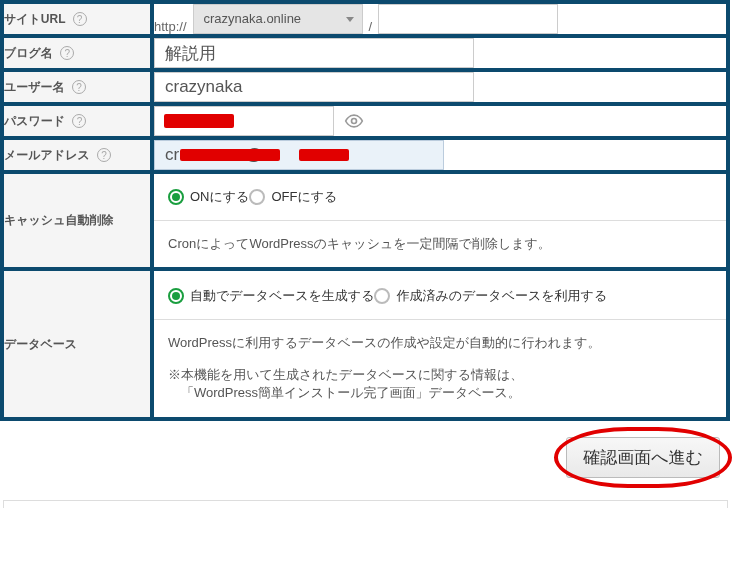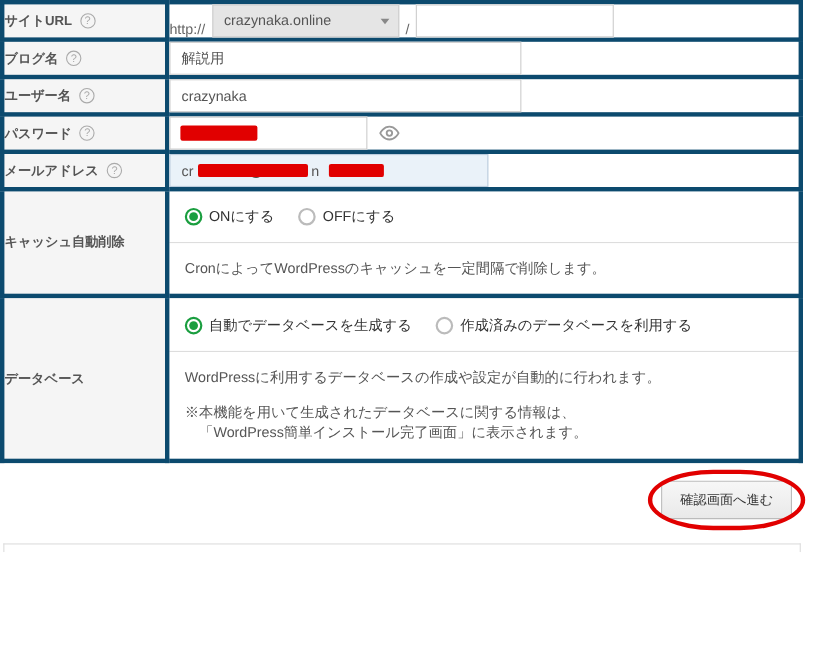--- a/index.html
+++ b/index.html
@@ -70,40 +70,40 @@
     top: 12px;
     border-left: 4px solid transparent;
     border-right: 4px solid transparent;
     border-top: 5px solid #888;
   }
   .slash { color: #666; }
   .text-input {
     border: 1px solid #ccc;
     height: 30px;
     padding: 0 10px;
-    font-size: 13px;
+    font-size: 17px;
     color: #555;
     background: #fff;
   }
   .text-input.w180 { width: 180px; }
   .text-input.wide { width: 320px; }
   .text-input.pw { width: 180px; }
   .text-input.email {
     width: 290px;
     background: #eaf2f9;
     border: 1px solid #bcd;
   }
   .pw-row { display: flex; align-items: center; gap: 10px; }
   .eye-icon {
     width: 20px; height: 20px;
     color: #888;
     display: flex; align-items: center; justify-content: center;
   }
   .eye-icon svg { display: block; }
-  .radio-row { display: flex; align-items: center; gap: 22px; }
+  .radio-row { display: flex; align-items: center; }
   .radio-opt { display: flex; align-items: center; gap: 6px; color: #333; }
   .radio {
     width: 16px; height: 16px;
     border: 2px solid #1a9e3f;
     border-radius: 50%;
     display: inline-flex;
     align-items: center;
     justify-content: center;
     flex: 0 0 auto;
   }
@@ -123,21 +123,21 @@
     display: flex;
     justify-content: flex-end;
     padding: 16px 10px 22px;
   }
   .submit-btn {
     background: linear-gradient(#f7f7f7, #e9e9e9);
     border: 1px solid #bbb;
     border-radius: 3px;
     padding: 8px 16px;
     color: #333;
-    font-size: 12px;
+    font-size: 17px;
     cursor: pointer;
   }
   .ellipse-highlight {
     position: relative;
   }
   .ellipse-highlight::before {
     content: "";
     position: absolute;
     left: -12px; right: -12px; top: -10px; bottom: -10px;
     border: 4px solid #e10000;
@@ -275,21 +275,21 @@
           <label class="radio-opt">
             <span class="radio off"></span>
             <span>作成済みのデータベースを利用する</span>
           </label>
         </div>
       </div>
       <div class="subrow-divider" style="border-top:1px solid #ddd;">
         <div>WordPressに利用するデータベースの作成や設定が自動的に行われます。</div>
         <div class="sub" style="margin-top:14px;">
           <div>※本機能を用いて生成されたデータベースに関する情報は、</div>
-          <div style="padding-left:1em;">「WordPress簡単インストール完了画面」に表示されます。</div>
+          <div style="padding-left:1em;">「WordPress簡単インストール完了画面」データベース。</div>
         </div>
       </div>
     </td>
   </tr>
 
 </tbody>
   </table>
 
 <div class="btn-row">
   <span class="ellipse-highlight">

